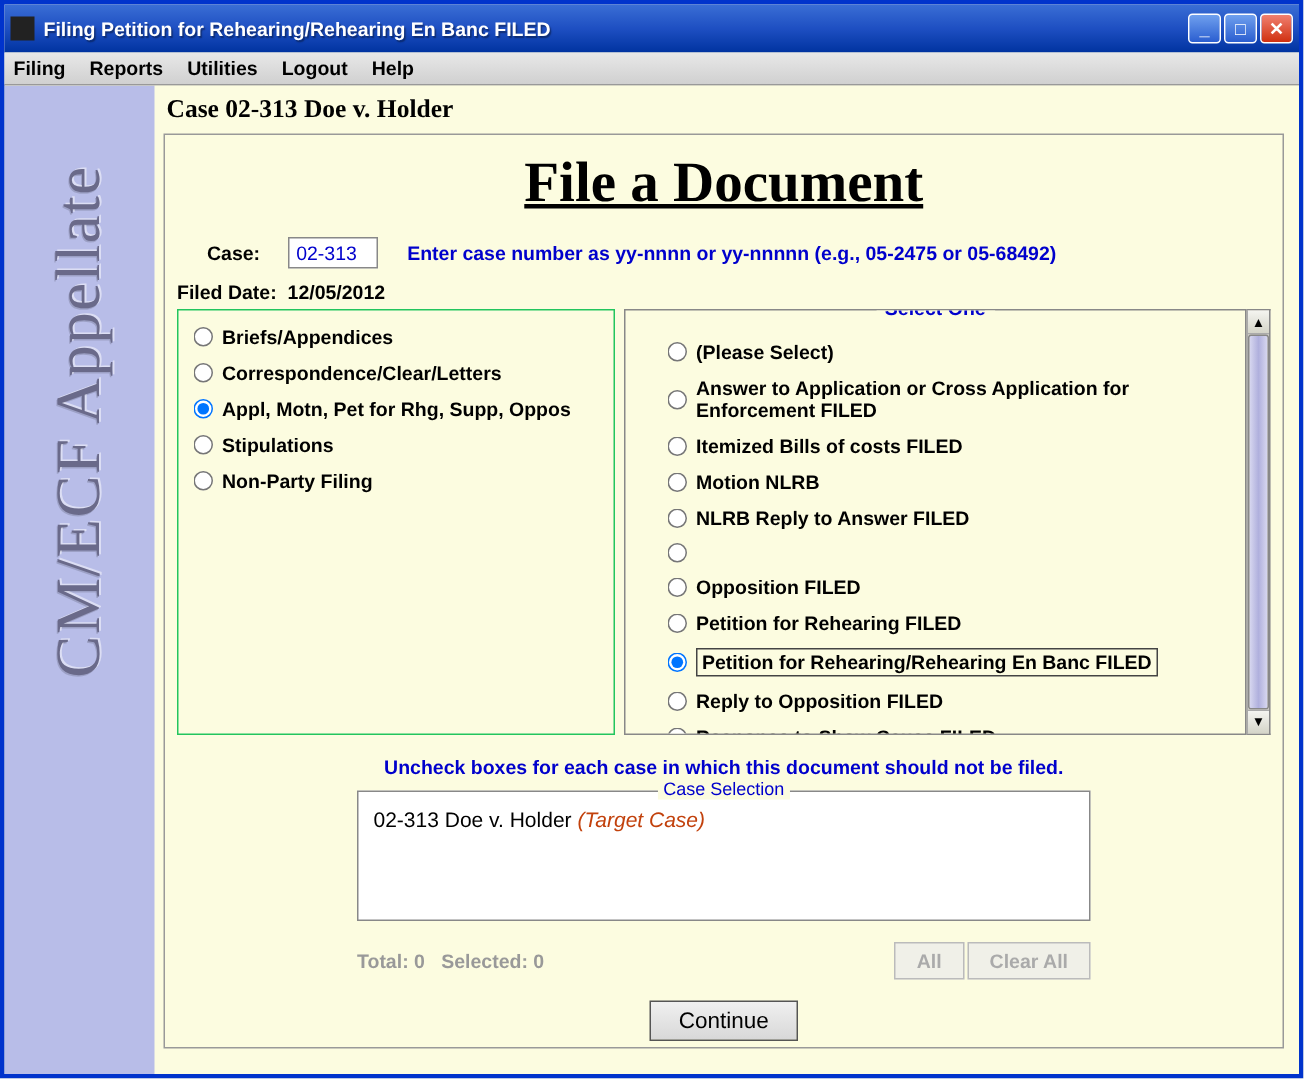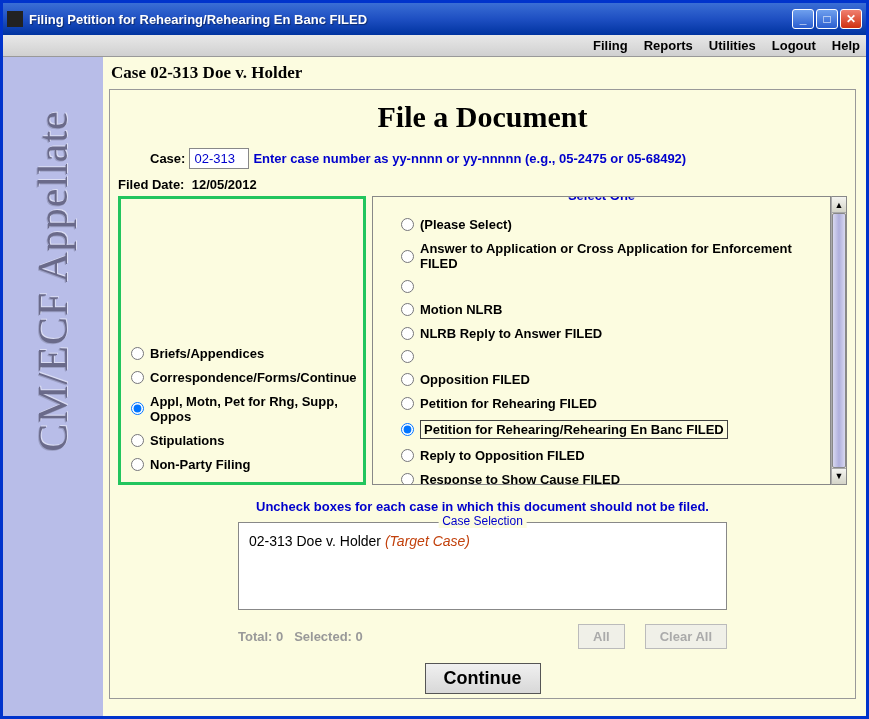--- a/index.html
+++ b/index.html
@@ -50,21 +50,20 @@
   .menubar {
     height: 22px;
     background: linear-gradient(to bottom, #e8e8e8, #d0d0d0);
     border-bottom: 1px solid #999;
     display: flex;
     align-items: center;
     padding: 0 6px;
     gap: 16px;
     font-size: 13px;
     font-weight: bold;
-    justify-content: flex-end;
   }
   .menubar span { cursor: default; }
   .body-area {
     flex: 1;
     display: flex;
     overflow: hidden;
   }
   .sidebar {
     width: 100px;
     background: #b8bde8;
@@ -102,28 +101,29 @@
     border: 1px solid #999;
     background: #fcfce0;
     padding: 8px 8px 4px 8px;
     display:flex;
     flex-direction:column;
     overflow:hidden;
   }
   h1.page-title {
     text-align: center;
     font-family: "Times New Roman", serif;
-    font-size: 30px;
+    font-size: 38px;
     margin: 2px 0 14px 0;
+    text-decoration: underline;
   }
   .case-row {
     display: flex;
     align-items: center;
-    gap: 4px;
-    margin-left: 32px;
+    gap: 19px;
+    margin-left: 20px;
     margin-bottom: 8px;
     font-weight: bold;
     font-size: 13px;
   }
   .case-row input {
     font-family: Arial;
     font-size: 13px;
     padding: 2px 4px;
     width: 60px;
     color: #0000cc;
@@ -131,25 +131,25 @@
     background:#fff;
   }
   .case-hint { color: #0000cc; font-weight: bold; }
   .filed-date { font-weight: bold; font-size: 13px; margin-bottom:4px;}
   .panels {
     display: flex;
     gap: 6px;
     height: 295px;
   }
   .panel-left {
-    width: 248px;
-    border: 3px solid #22c55e;
+    width: 292px;
+    border: 1px solid #22c55e;
     padding: 10px;
     display:flex;
-    align-items:flex-end;
+    align-items:flex-start;
   }
   .panel-right-wrap {
     flex: 1;
     display: flex;
   }
   .panel-right {
     flex:1;
     border: 1px solid #888;
     position: relative;
     overflow:hidden;
@@ -221,29 +221,29 @@
     font-size:13px;
   }
   .totals-row .spacer{flex:1;}
   .btn-dim {
     border:1px solid #bbb;
     background:#f0f0e8;
     color:#aaa;
     padding:4px 14px;
     font-weight:bold;
     font-size:13px;
-    margin-left:20px;
+    margin-left:2px;
   }
   .continue-row { text-align:center; margin-top: 14px;}
   .btn-continue {
     border:1px solid #555;
     background:linear-gradient(#f0f0f0,#d8d8d8);
     padding:4px 18px;
-    font-weight:bold;
-    font-size:18px;
+    font-weight:normal;
+    font-size:15px;
   }
 </style>
 </head>
 <body>
 
 <div class="window">
 
   <div class="titlebar">
     <div class="app-icon"></div>
     <div class="title-text">Filing Petition for Rehearing/Rehearing En Banc FILED</div>
@@ -286,21 +286,21 @@
 
         <div class="panels">
           <div class="panel-left">
             <div class="radio-list">
               <label class="radio-item">
                 <input type="radio" name="cat" style="">
                 <span class="lbl">Briefs/Appendices</span>
               </label>
               <label class="radio-item">
                 <input type="radio" name="cat" style="">
-                <span class="lbl">Correspondence/Forms/Continue</span>
+                <span class="lbl">Correspondence/Clear/Letters</span>
               </label>
               <label class="radio-item">
                 <input type="radio" name="cat" checked="" style="">
                 <span class="lbl">Appl, Motn, Pet for Rhg, Supp, Oppos</span>
               </label>
               <label class="radio-item">
                 <input type="radio" name="cat" style="">
                 <span class="lbl">Stipulations</span>
               </label>
               <label class="radio-item">
@@ -318,20 +318,21 @@
                   <label class="radio-item">
                       <input type="radio" name="evt" style="">
                       <span class="lbl">(Please Select)</span>
                     </label>
                   <label class="radio-item">
                       <input type="radio" name="evt" style="">
                       <span class="lbl">Answer to Application or Cross Application for Enforcement FILED</span>
                     </label>
                   <label class="radio-item">
                       <input type="radio" name="evt" style="">
+                      <span class="lbl">Itemized Bills of costs FILED</span>
                     </label>
                   <label class="radio-item">
                       <input type="radio" name="evt" style="">
                       <span class="lbl">Motion NLRB</span>
                     </label>
                   <label class="radio-item">
                       <input type="radio" name="evt" style="">
                       <span class="lbl">NLRB Reply to Answer FILED</span>
                     </label>
                   <label class="radio-item">

